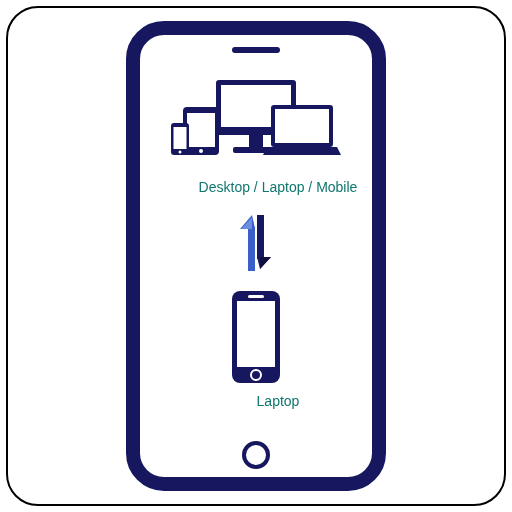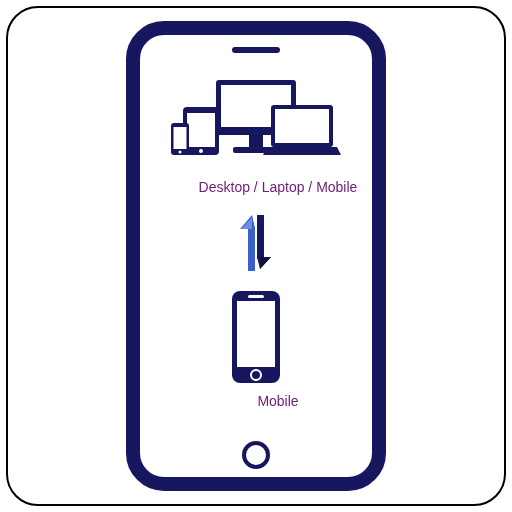--- a/index.html
+++ b/index.html
@@ -54,21 +54,21 @@
       border: 4px solid #17175f;
       border-radius: 50%;
     }
     .devices-block {
       display: flex;
       flex-direction: column;
       align-items: center;
     }
     .label-text {
       font-size: 14px;
-      color: #701a75;
+      color: #0f766e;
       margin-top: 4px;
       text-align: center;
       margin-left: 44px;
     }
     .arrows {
       margin: 20px 0 18px 0;
       display: flex;
       gap: -2px;
       align-items: center;
     }
@@ -128,17 +128,17 @@
       </svg>
     </div>
 
     <div class="mobile-block">
       <svg width="56" height="100" viewBox="0 0 56 100">
         <rect x="4" y="2" width="48" height="92" rx="8" fill="#17175f"></rect>
         <rect x="9" y="12" width="38" height="66" fill="#fff"></rect>
         <rect x="20" y="6" width="16" height="3" rx="1.5" fill="#fff"></rect>
         <circle cx="28" cy="86" r="5" fill="none" stroke="#fff" stroke-width="2"></circle>
       </svg>
-      <div class="label-text">Mobile</div>
+      <div class="label-text">Laptop</div>
     </div>
 
   </div>
 </div>
 
 </body></html>

